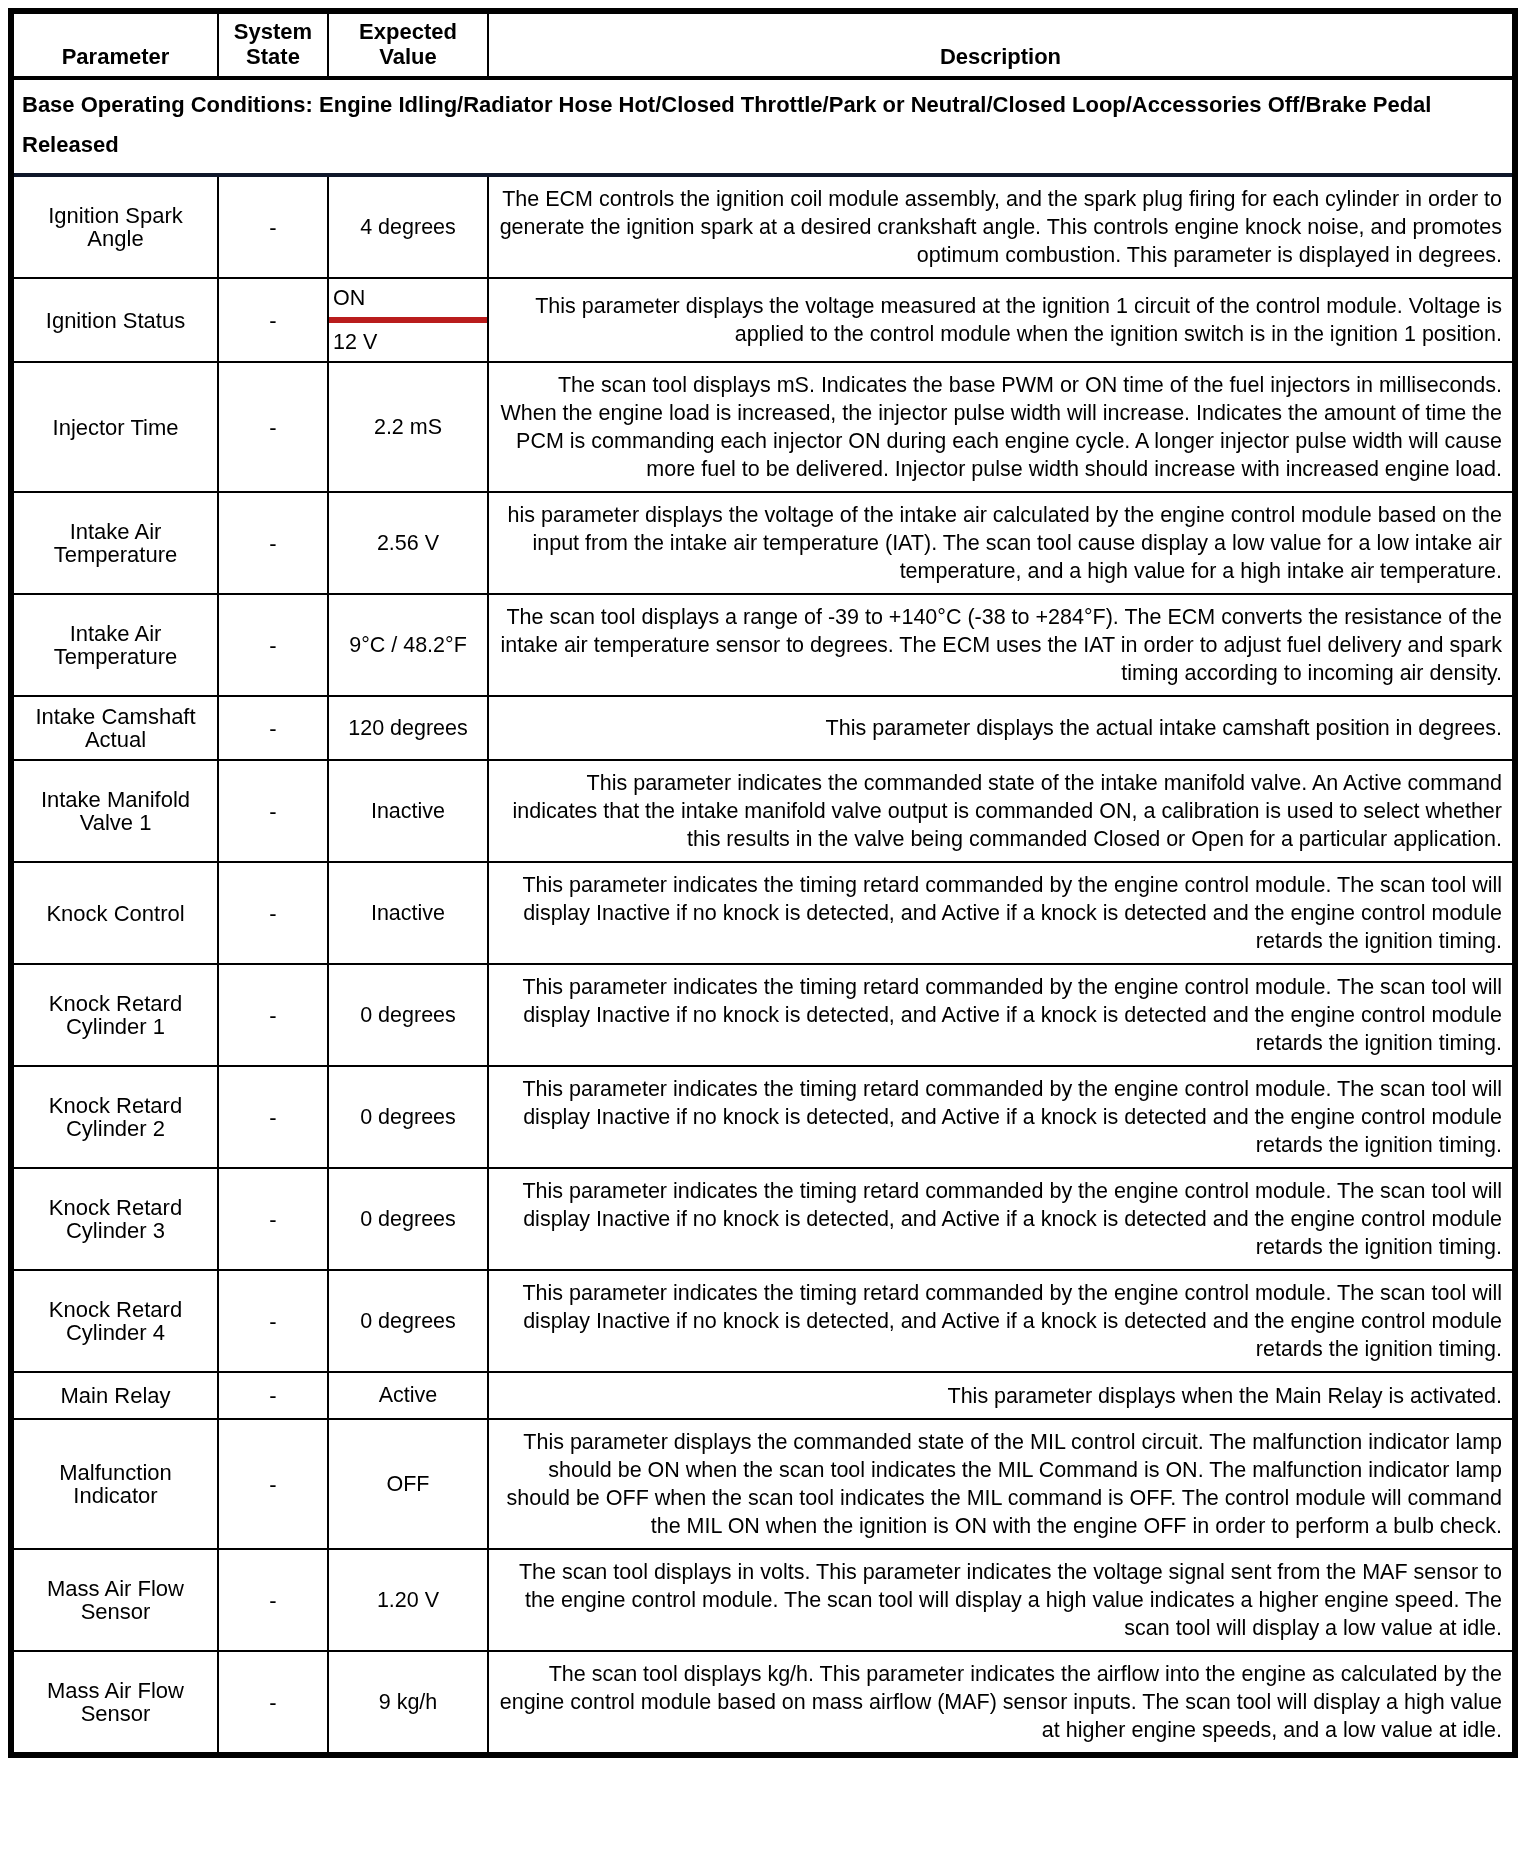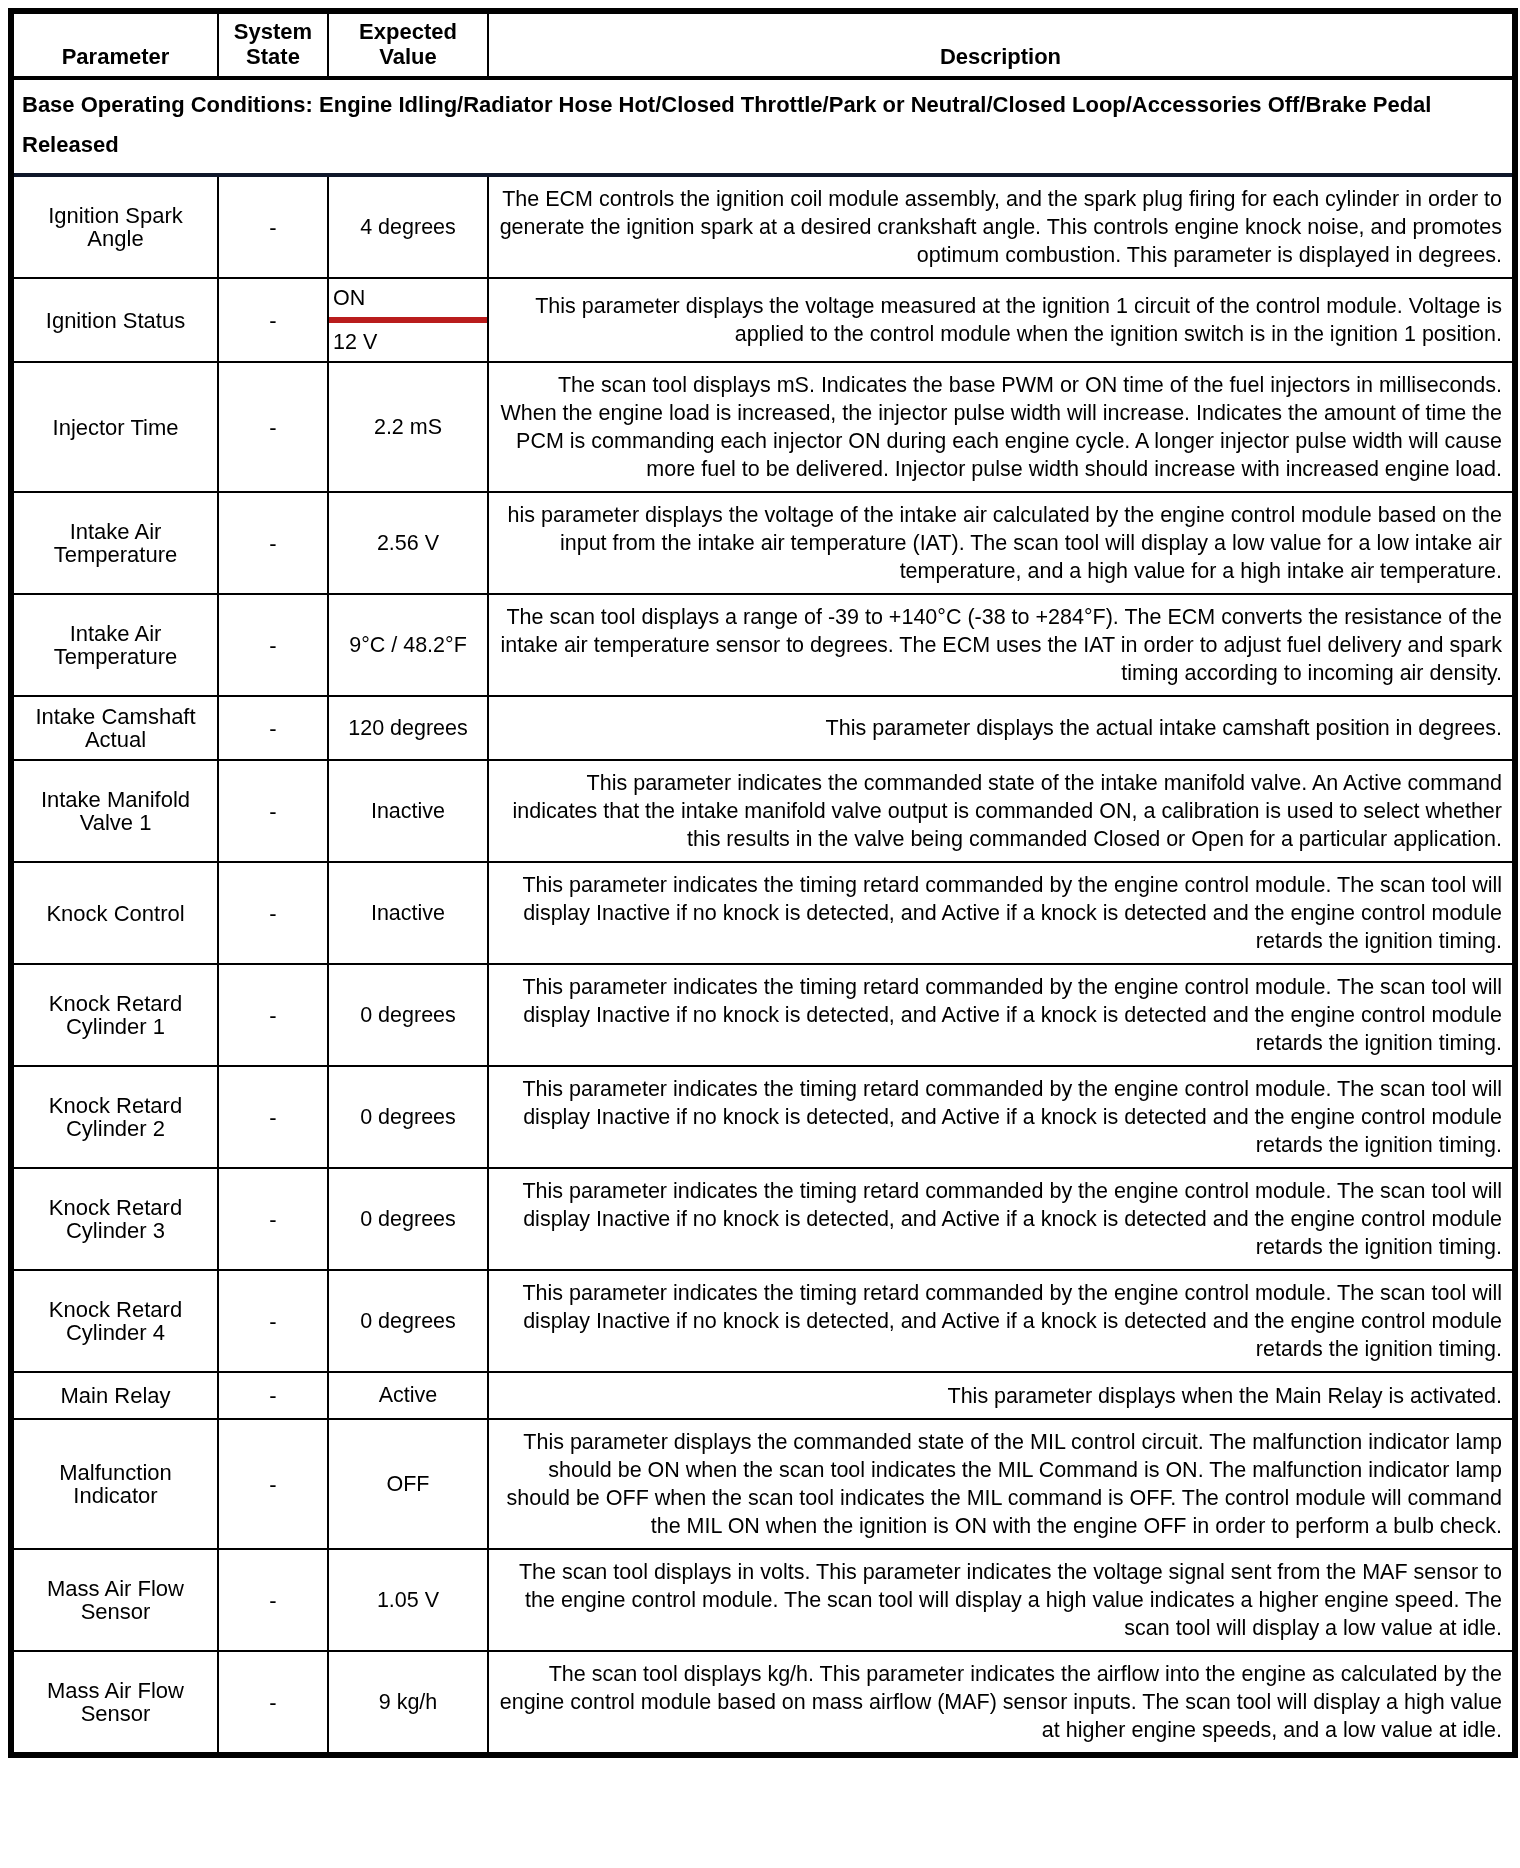--- a/index.html
+++ b/index.html
@@ -126,21 +126,21 @@
         <tr>
           <td class="param-cell">Injector Time</td>
           <td class="state-cell">-</td>
           <td class="value-cell">2.2 mS</td>
           <td class="desc-cell">The scan tool displays mS. Indicates the base PWM or ON time of the fuel injectors in milliseconds. When the engine load is increased, the injector pulse width will increase. Indicates the amount of time the PCM is commanding each injector ON during each engine cycle. A longer injector pulse width will cause more fuel to be delivered. Injector pulse width should increase with increased engine load.</td>
         </tr>
         <tr>
           <td class="param-cell">Intake Air Temperature</td>
           <td class="state-cell">-</td>
           <td class="value-cell">2.56 V</td>
-          <td class="desc-cell">his parameter displays the voltage of the intake air calculated by the engine control module based on the input from the intake air temperature (IAT). The scan tool will display a low value for a low intake air temperature, and a high value for a high intake air temperature.</td>
+          <td class="desc-cell">his parameter displays the voltage of the intake air calculated by the engine control module based on the input from the intake air temperature (IAT). The scan tool cause display a low value for a low intake air temperature, and a high value for a high intake air temperature.</td>
         </tr>
         <tr>
           <td class="param-cell">Intake Air Temperature</td>
           <td class="state-cell">-</td>
           <td class="value-cell">9°C / 48.2°F</td>
           <td class="desc-cell">The scan tool displays a range of -39 to +140°C (-38 to +284°F). The ECM converts the resistance of the intake air temperature sensor to degrees. The ECM uses the IAT in order to adjust fuel delivery and spark timing according to incoming air density.</td>
         </tr>
         <tr>
           <td class="param-cell">Intake Camshaft Actual</td>
           <td class="state-cell">-</td>
@@ -191,21 +191,21 @@
         </tr>
         <tr>
           <td class="param-cell">Malfunction Indicator</td>
           <td class="state-cell">-</td>
           <td class="value-cell">OFF</td>
           <td class="desc-cell">This parameter displays the commanded state of the MIL control circuit. The malfunction indicator lamp should be ON when the scan tool indicates the MIL Command is ON. The malfunction indicator lamp should be OFF when the scan tool indicates the MIL command is OFF. The control module will command the MIL ON when the ignition is ON with the engine OFF in order to perform a bulb check.</td>
         </tr>
         <tr>
           <td class="param-cell">Mass Air Flow Sensor</td>
           <td class="state-cell">-</td>
-          <td class="value-cell">1.05 V</td>
+          <td class="value-cell">1.20 V</td>
           <td class="desc-cell">The scan tool displays in volts. This parameter indicates the voltage signal sent from the MAF sensor to the engine control module. The scan tool will display a high value indicates a higher engine speed. The scan tool will display a low value at idle.</td>
         </tr>
         <tr>
           <td class="param-cell">Mass Air Flow Sensor</td>
           <td class="state-cell">-</td>
           <td class="value-cell">9 kg/h</td>
           <td class="desc-cell">The scan tool displays kg/h. This parameter indicates the airflow into the engine as calculated by the engine control module based on mass airflow (MAF) sensor inputs. The scan tool will display a high value at higher engine speeds, and a low value at idle.</td>
         </tr>
       </tbody>
   </table>

